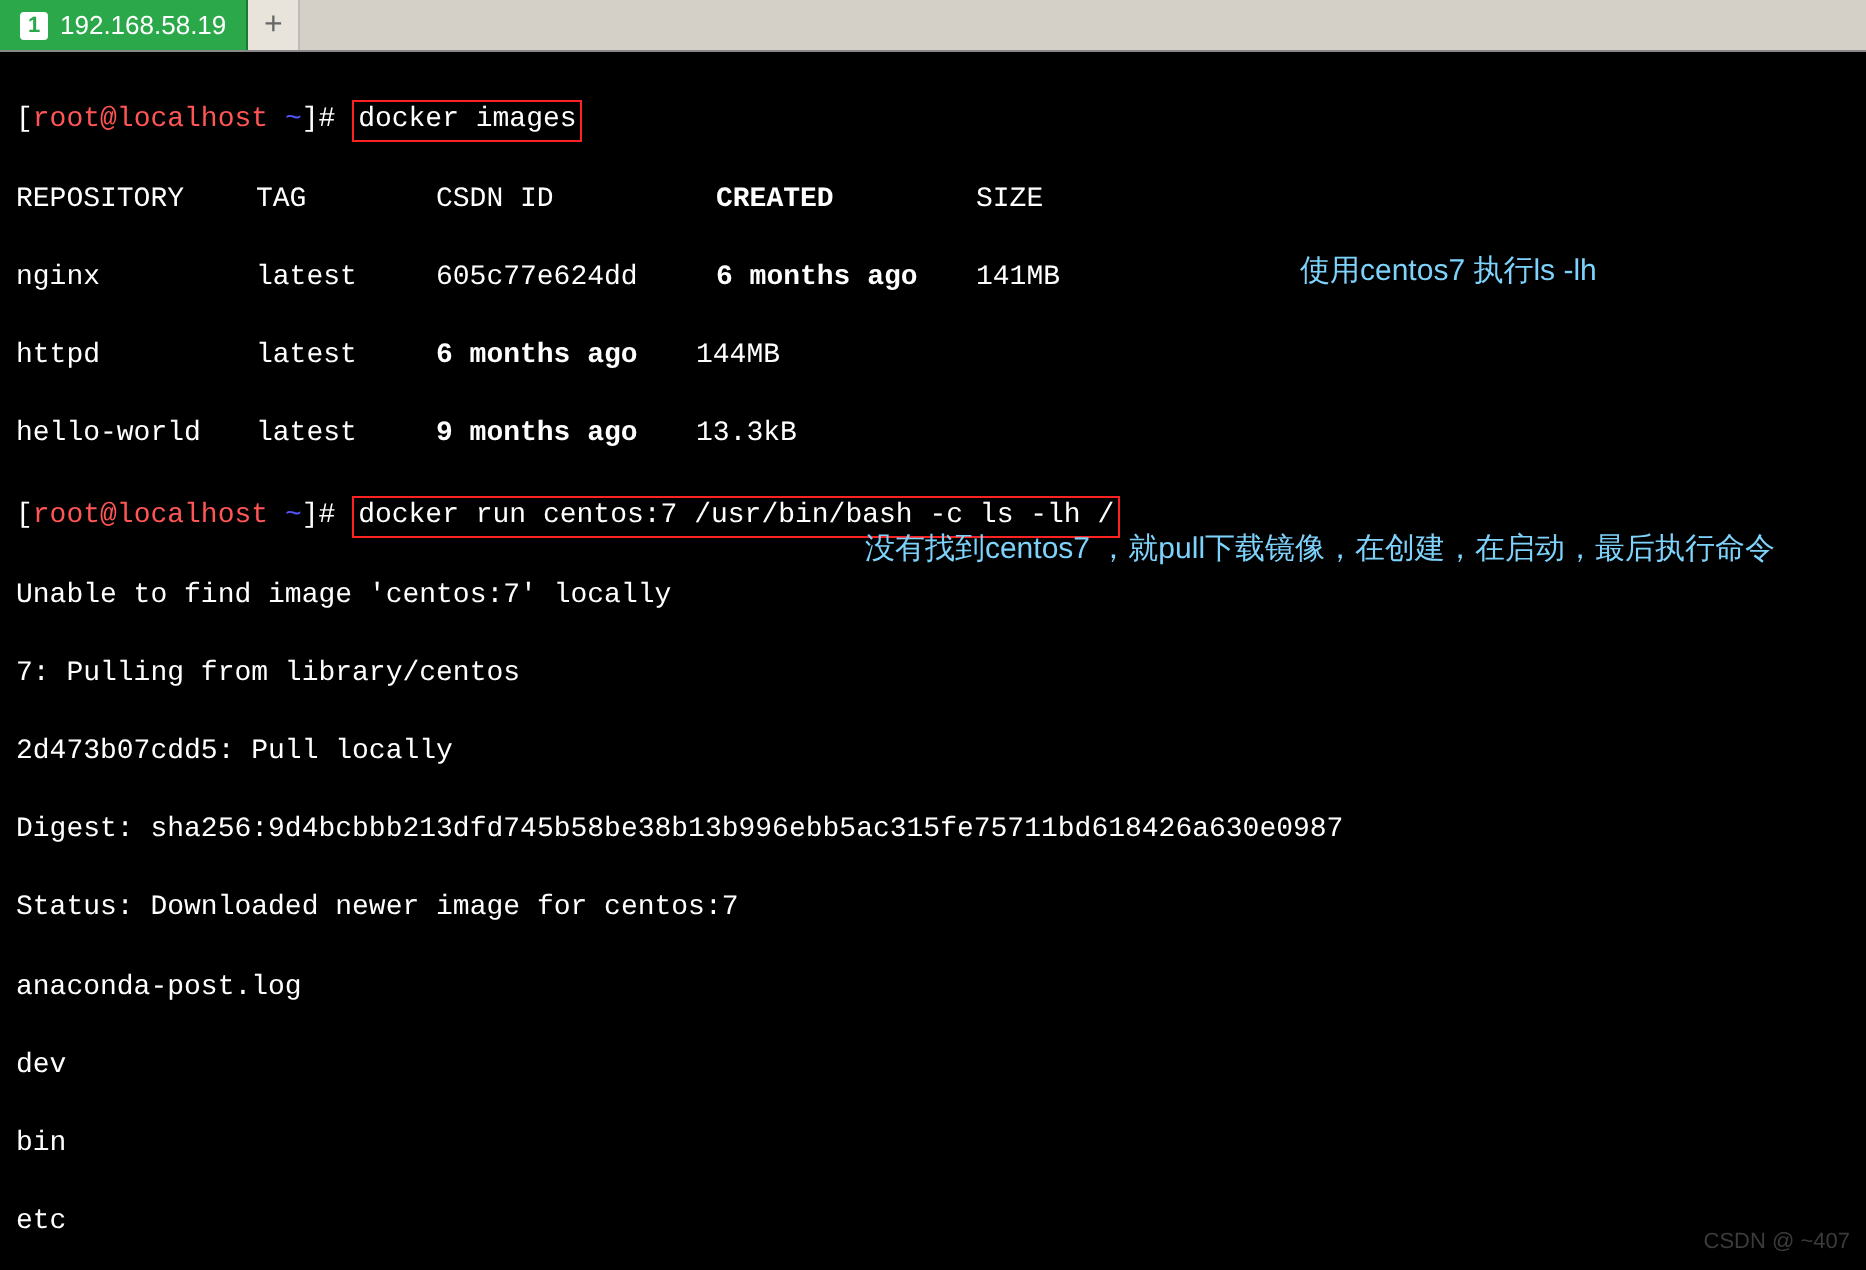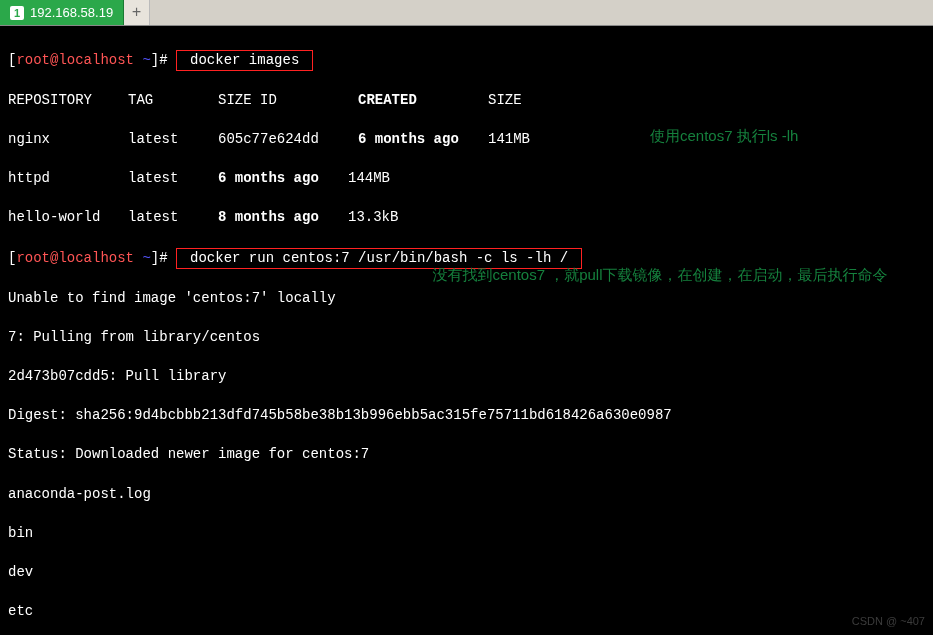--- a/index.html
+++ b/index.html
@@ -65,25 +65,25 @@
     }
     .prompt-root {
       color: #ff5555;
       text-align: center;
     }
     .prompt-tilde {
       color: #5555ff;
     }
     .red-box {
       border: 1px solid #ff2222;
-      padding: 0 13px;
+      padding: 0 2px;
       display: inline-block;
     }
     .red-annotation {
-      color: #15803d;
+      color: #7dd3fc;
       font-family: "Microsoft YaHei", "SimSun", sans-serif;
       font-size: 15px;
       position: absolute;
     }
     .annotation-1 {
       left: 650px;
       top: 99px;
     }
     .annotation-2 {
       left: 420px;
@@ -118,33 +118,33 @@
 <div class="tab-bar">
   <div class="tab">
     <span class="tab-indicator">1</span>
     <span>192.168.58.19</span>
   </div>
   <div class="tab-add">+</div>
 </div>
 
 <div class="terminal">
 <div>[<span class="prompt-root">root@localhost</span> <span class="prompt-tilde">~</span>]<span>#</span> <span class="red-box">docker images</span></div>
-<div class="table-row"><span class="col-repo">REPOSITORY</span><span class="col-tag">TAG</span><span class="col-imgid">SIZE ID</span><span class="col-created">CREATED</span><span class="col-size">SIZE</span></div>
+<div class="table-row"><span class="col-repo">REPOSITORY</span><span class="col-tag">TAG</span><span class="col-imgid">CSDN ID</span><span class="col-created">CREATED</span><span class="col-size">SIZE</span></div>
 <div class="table-row"><span class="col-repo">nginx</span><span class="col-tag">latest</span><span class="col-imgid">605c77e624dd</span><span class="col-created">6 months ago</span><span class="col-size">141MB</span></div>
 <div class="table-row"><span class="col-repo">httpd</span><span class="col-tag">latest</span><span class="col-created">6 months ago</span><span class="col-size">144MB</span></div>
-<div class="table-row"><span class="col-repo">hello-world</span><span class="col-tag">latest</span><span class="col-created">8 months ago</span><span class="col-size">13.3kB</span></div>
+<div class="table-row"><span class="col-repo">hello-world</span><span class="col-tag">latest</span><span class="col-created">9 months ago</span><span class="col-size">13.3kB</span></div>
 <div>[<span class="prompt-root">root@localhost</span> <span class="prompt-tilde">~</span>]<span>#</span> <span class="red-box">docker run centos:7 /usr/bin/bash -c ls -lh /</span></div>
 <div>Unable to find image 'centos:7' locally</div>
 <div>7: Pulling from library/centos</div>
-<div>2d473b07cdd5: Pull library</div>
+<div>2d473b07cdd5: Pull locally</div>
 <div>Digest: sha256:9d4bcbbb213dfd745b58be38b13b996ebb5ac315fe75711bd618426a630e0987</div>
 <div>Status: Downloaded newer image for centos:7</div>
 <div>anaconda-post.log</div>
+<div>dev</div>
 <div>bin</div>
-<div>dev</div>
 <div>etc</div>
 
 
 
 
 
 
 
 
 

